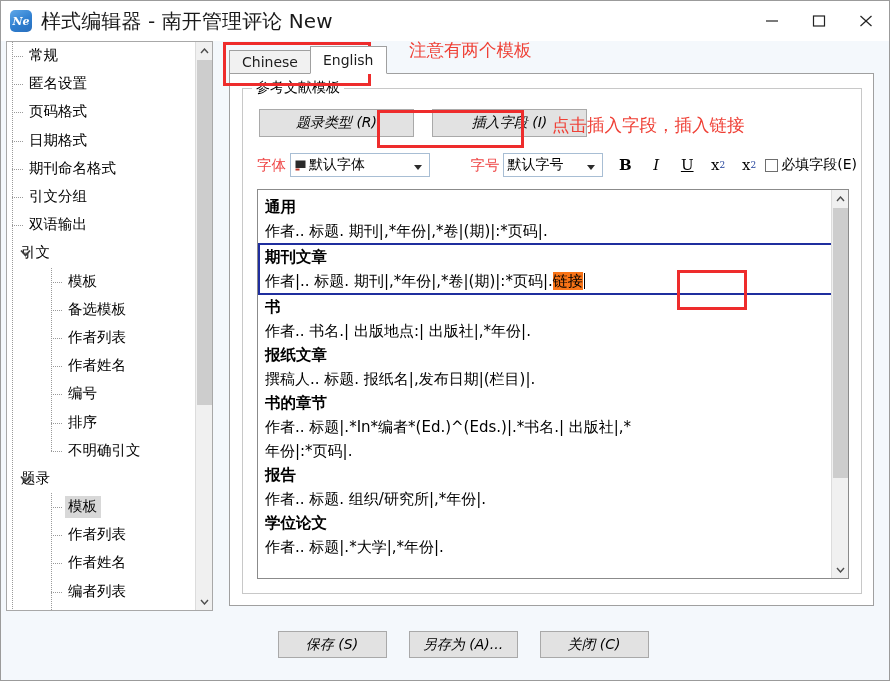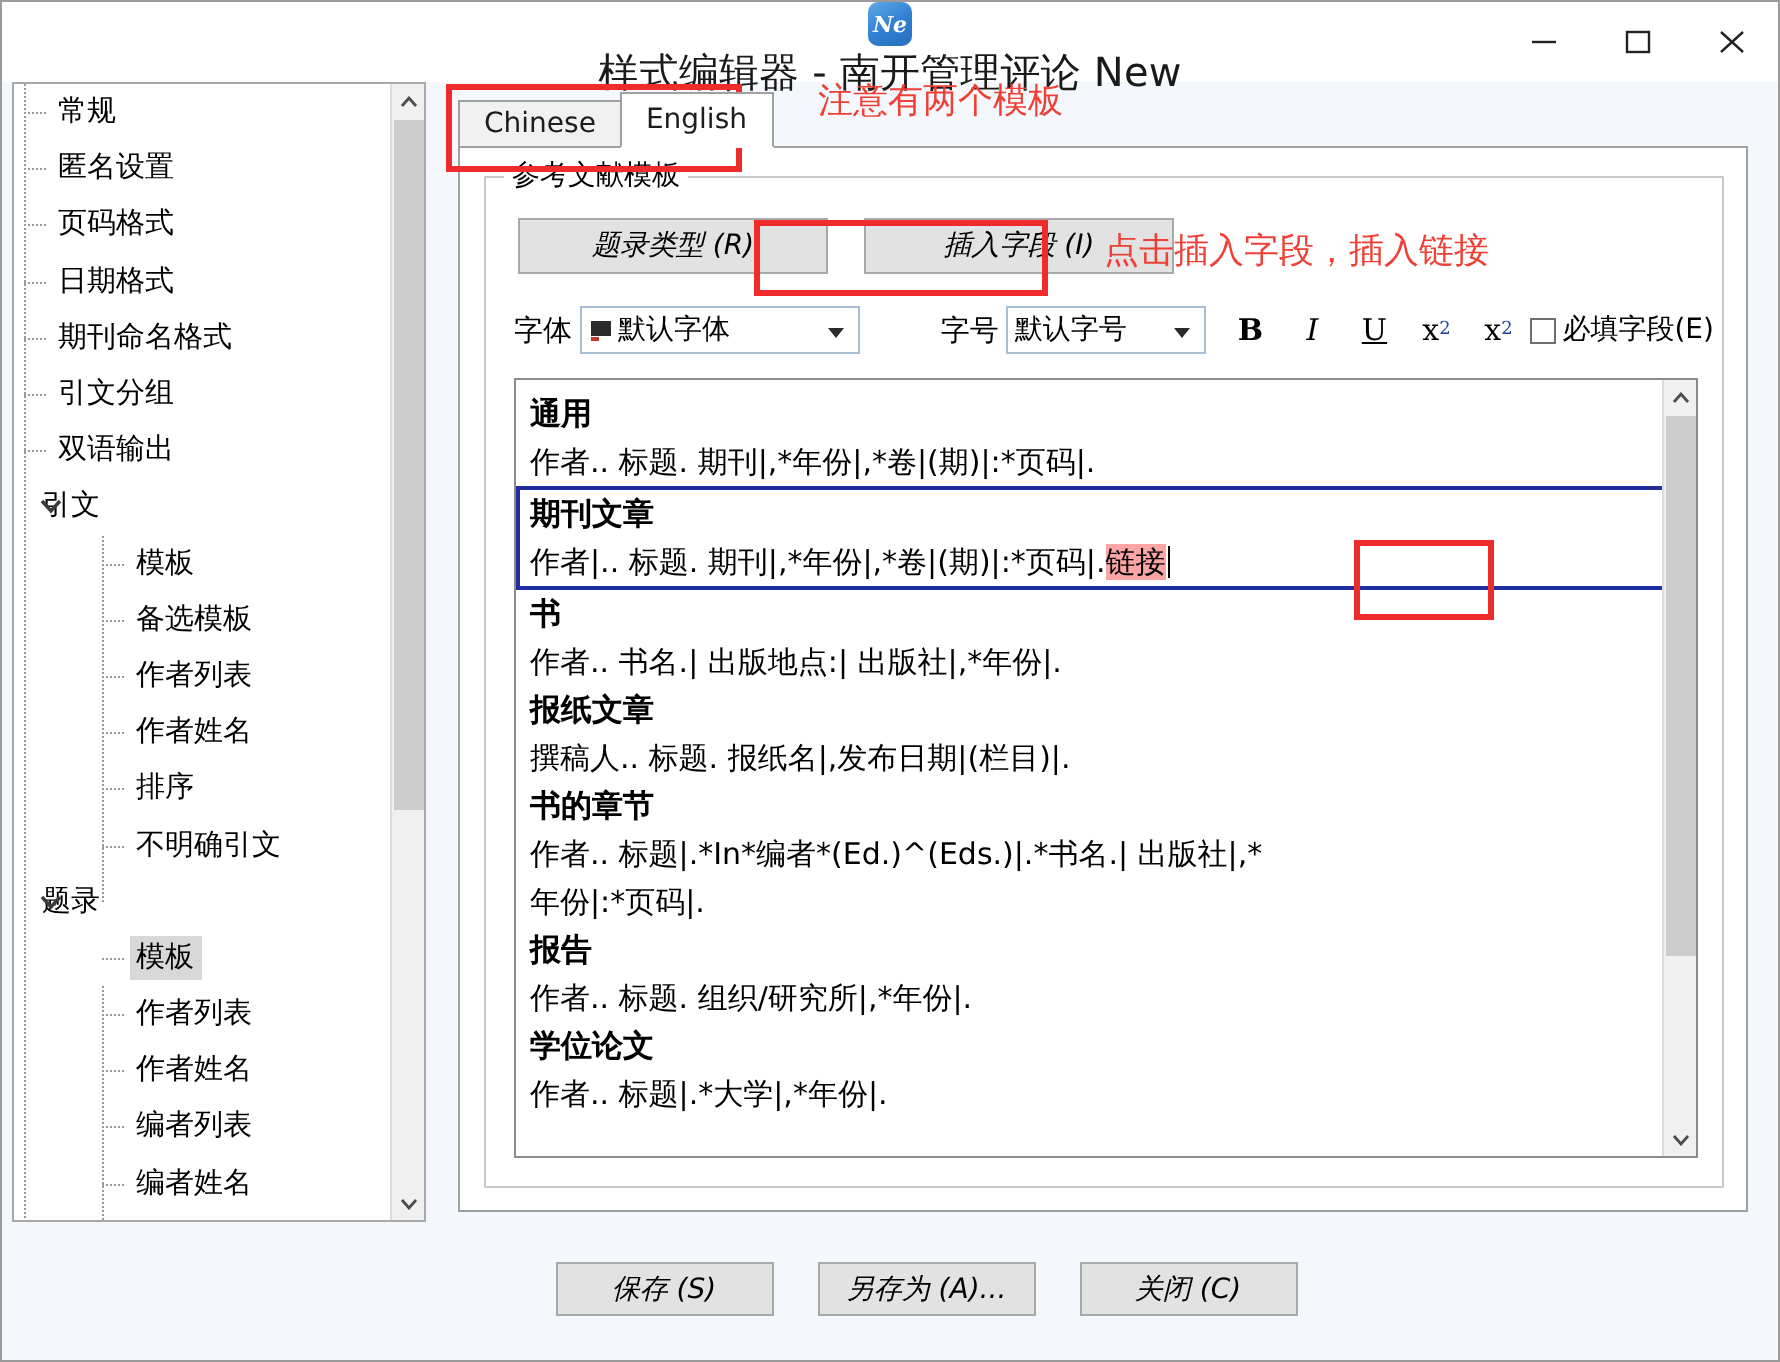--- a/index.html
+++ b/index.html
@@ -18,21 +18,21 @@
     background: #f4f8fc;
     border: 1px solid #9b9b9b;
     overflow: hidden;
   }
 
   
   .titlebar {
     position: absolute; left: 0; top: 0;
     width: 888px; height: 40px;
     background: #ffffff;
-    display: flex; align-items: center; flex-direction: column;
+    display: flex; align-items: center;
   }
   .app-icon {
     width: 22px; height: 22px; margin-left: 9px; margin-right: 9px;
     border-radius: 5px;
     background: linear-gradient(150deg, #5fa8e8 0%, #2f7fd0 55%, #2a6fbd 100%);
     display: flex; align-items: center; justify-content: center;
     color: #ffffff; font-size: 11px; font-style: italic;
     font-weight: bold; font-family: "DejaVu Serif", "Liberation Serif", serif;
     flex: 0 0 auto;
   }
@@ -159,21 +159,21 @@
   }
 
   .tb-row1 { position: absolute; left: 16px; top: 20px; display: flex; gap: 18px; }
   .tb-row1 .btn { width: 155px; height: 28px; }
 
   .tb-row2 {
     position: absolute; left: 14px; top: 63px;
     width: 600px; height: 26px;
     display: flex; align-items: center;
   }
-  .fl-label { font-size: 14.5px; color: #000000; margin-right: 4px; white-space: nowrap; }
+  .fl-label { font-size: 14.5px; color: #ef4444; margin-right: 4px; white-space: nowrap; }
   .combo {
     height: 24px;
     border: 1px solid #a8bed4;
     background: #ffffff;
     display: flex; align-items: center;
     font-size: 14px; color: #000;
     position: relative;
     padding-left: 3px;
   }
   .combo .cb-ico {
@@ -226,21 +226,21 @@
     line-height: 24px; white-space: nowrap;
   }
   .erow .f {
     font-size: 15px; color: #000;
     line-height: 24px; white-space: nowrap;
   }
   .erow.selected {
     border: 2px solid #1f2e9e;
     padding: 0 5px;
   }
-  .hl { background: #fca5a5; }
+  .hl { background: #f97316; }
   .caret {
     display: inline-block; width: 1px; height: 16px;
     background: #000; vertical-align: -3px; margin-left: 1px;
   }
 
   
   .annot {
     position: absolute;
     color: #ef4036;
     font-size: 17.5px;
@@ -328,20 +328,23 @@
           <span class="lbl">模板</span>
         </div>
         <div class="tnode lvl2">
           <span class="lbl">备选模板</span>
         </div>
         <div class="tnode lvl2">
           <span class="lbl">作者列表</span>
         </div>
         <div class="tnode lvl2">
           <span class="lbl">作者姓名</span>
+        </div>
+        <div class="tnode lvl2">
+          <span class="lbl">编号</span>
         </div>
         <div class="tnode lvl2">
           <span class="lbl">排序</span>
         </div>
         <div class="tnode lvl2">
           <span class="lbl">不明确引文</span>
         </div>
         <div class="tnode grp">
           <span class="chev">
             <svg width="11" height="8" viewBox="0 0 11 8">

